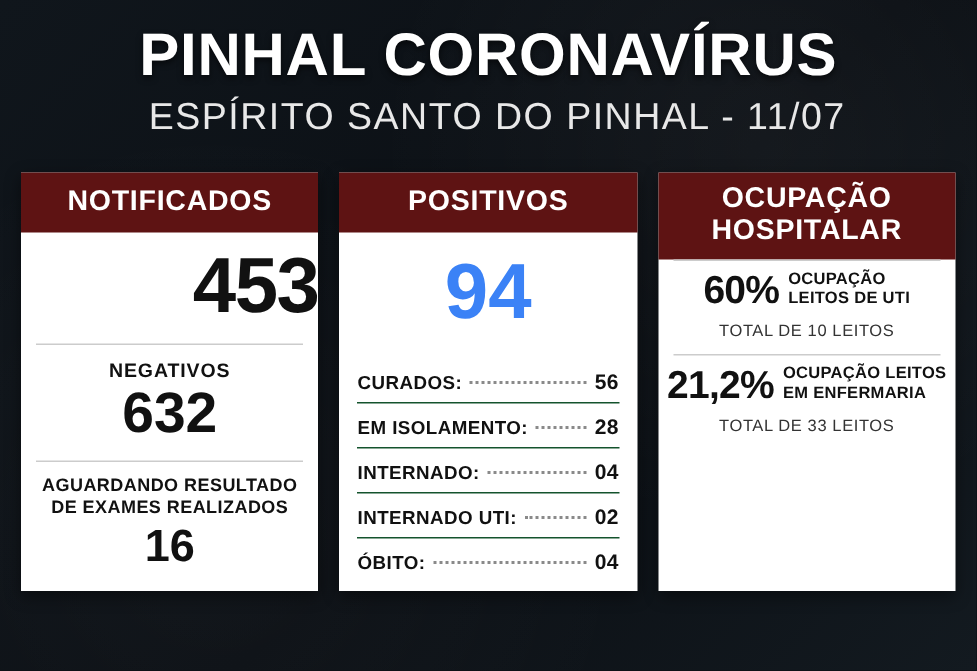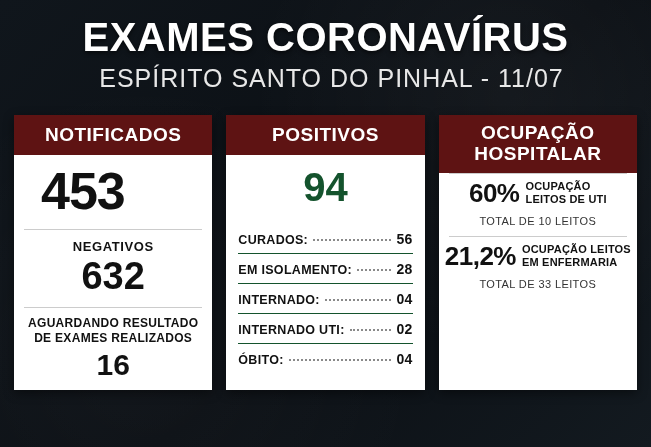--- a/index.html
+++ b/index.html
@@ -60,21 +60,21 @@
     font-weight:bold;
     letter-spacing:.5px;
     padding:9px 4px 10px;
     font-size:19px;
     line-height:1.12;
   }
   .card-head.two-line { padding:7px 4px 8px; }
 
   
   .bignum {
-    text-align:left;
+    text-align:right;
     font-weight:bold;
     font-size:52px;
     letter-spacing:-1px;
     padding:6px 0 8px;
     color:#111;
     margin-left:27px;
   }
   .divider { height:1px; background:#cccccc; margin:0 10px; }
   .sublabel {
     text-align:center;
@@ -105,23 +105,23 @@
     font-weight:bold;
     font-size:30px;
     padding:0 0 8px;
     color:#111;
   }
 
   
   .bignum2 {
     text-align:center;
     font-weight:bold;
-    font-size:40px;
+    font-size:52px;
     padding:10px 0 12px;
-    color:#14532d;
+    color:#3b82f6;
   }
   .rows { padding:2px 12px 6px; }
   .row {
     display:flex;
     align-items:baseline;
     font-weight:bold;
     font-size:12.5px;
     letter-spacing:.3px;
     padding:7px 0 6px;
     border-top:1px solid #14532d;
@@ -174,21 +174,21 @@
     letter-spacing:.4px;
   }
   .c3-div { height:1px; background:#cccccc; margin:0 10px; }
 </style>
 </head>
 <body>
 
 <div class="bg-shade"></div>
 
 <div class="header">
-  <div class="title">EXAMES CORONAVÍRUS</div>
+  <div class="title">PINHAL CORONAVÍRUS</div>
   <div class="subtitle">ESPÍRITO SANTO DO PINHAL - 11/07</div>
 </div>
 
 <div class="cards">
 
   <div class="card">
     <div class="card-head">NOTIFICADOS</div>
     <div class="bignum">453</div>
     <div class="divider"></div>
     <div class="sublabel">NEGATIVOS</div>

